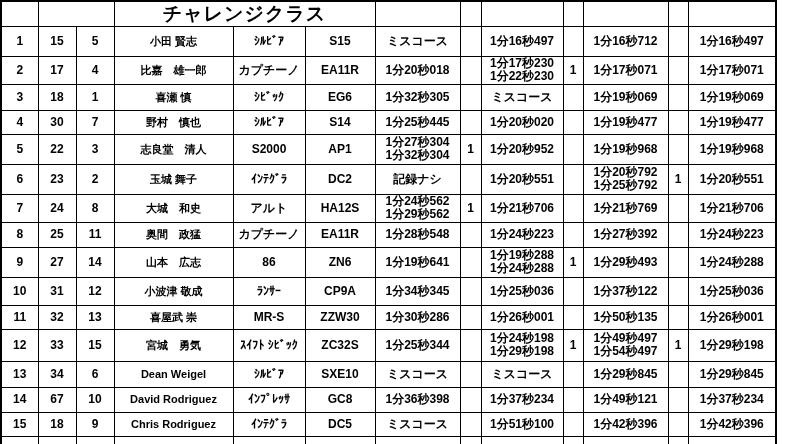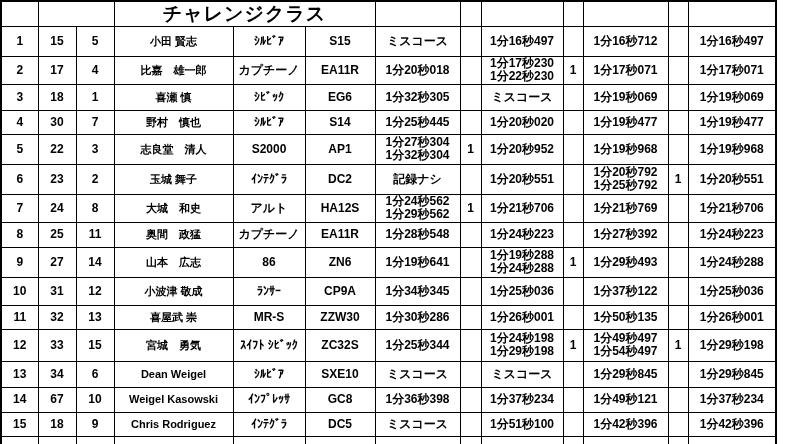--- a/index.html
+++ b/index.html
@@ -265,21 +265,21 @@
     <td>ミスコース</td>
     <td></td>
     <td>1分29秒845</td>
     <td></td>
     <td>1分29秒845</td>
   </tr>
       <tr style="height: 25px;">
     <td>14</td>
     <td>67</td>
     <td>10</td>
-    <td class="name-cell">Weigel Kasowski</td>
+    <td class="name-cell">David Rodriguez</td>
     <td>ｲﾝﾌﾟﾚｯｻ</td>
     <td>GC8</td>
     <td>1分36秒398</td>
     <td></td>
     <td>1分37秒234</td>
     <td></td>
     <td>1分49秒121</td>
     <td></td>
     <td>1分37秒234</td>
   </tr>

